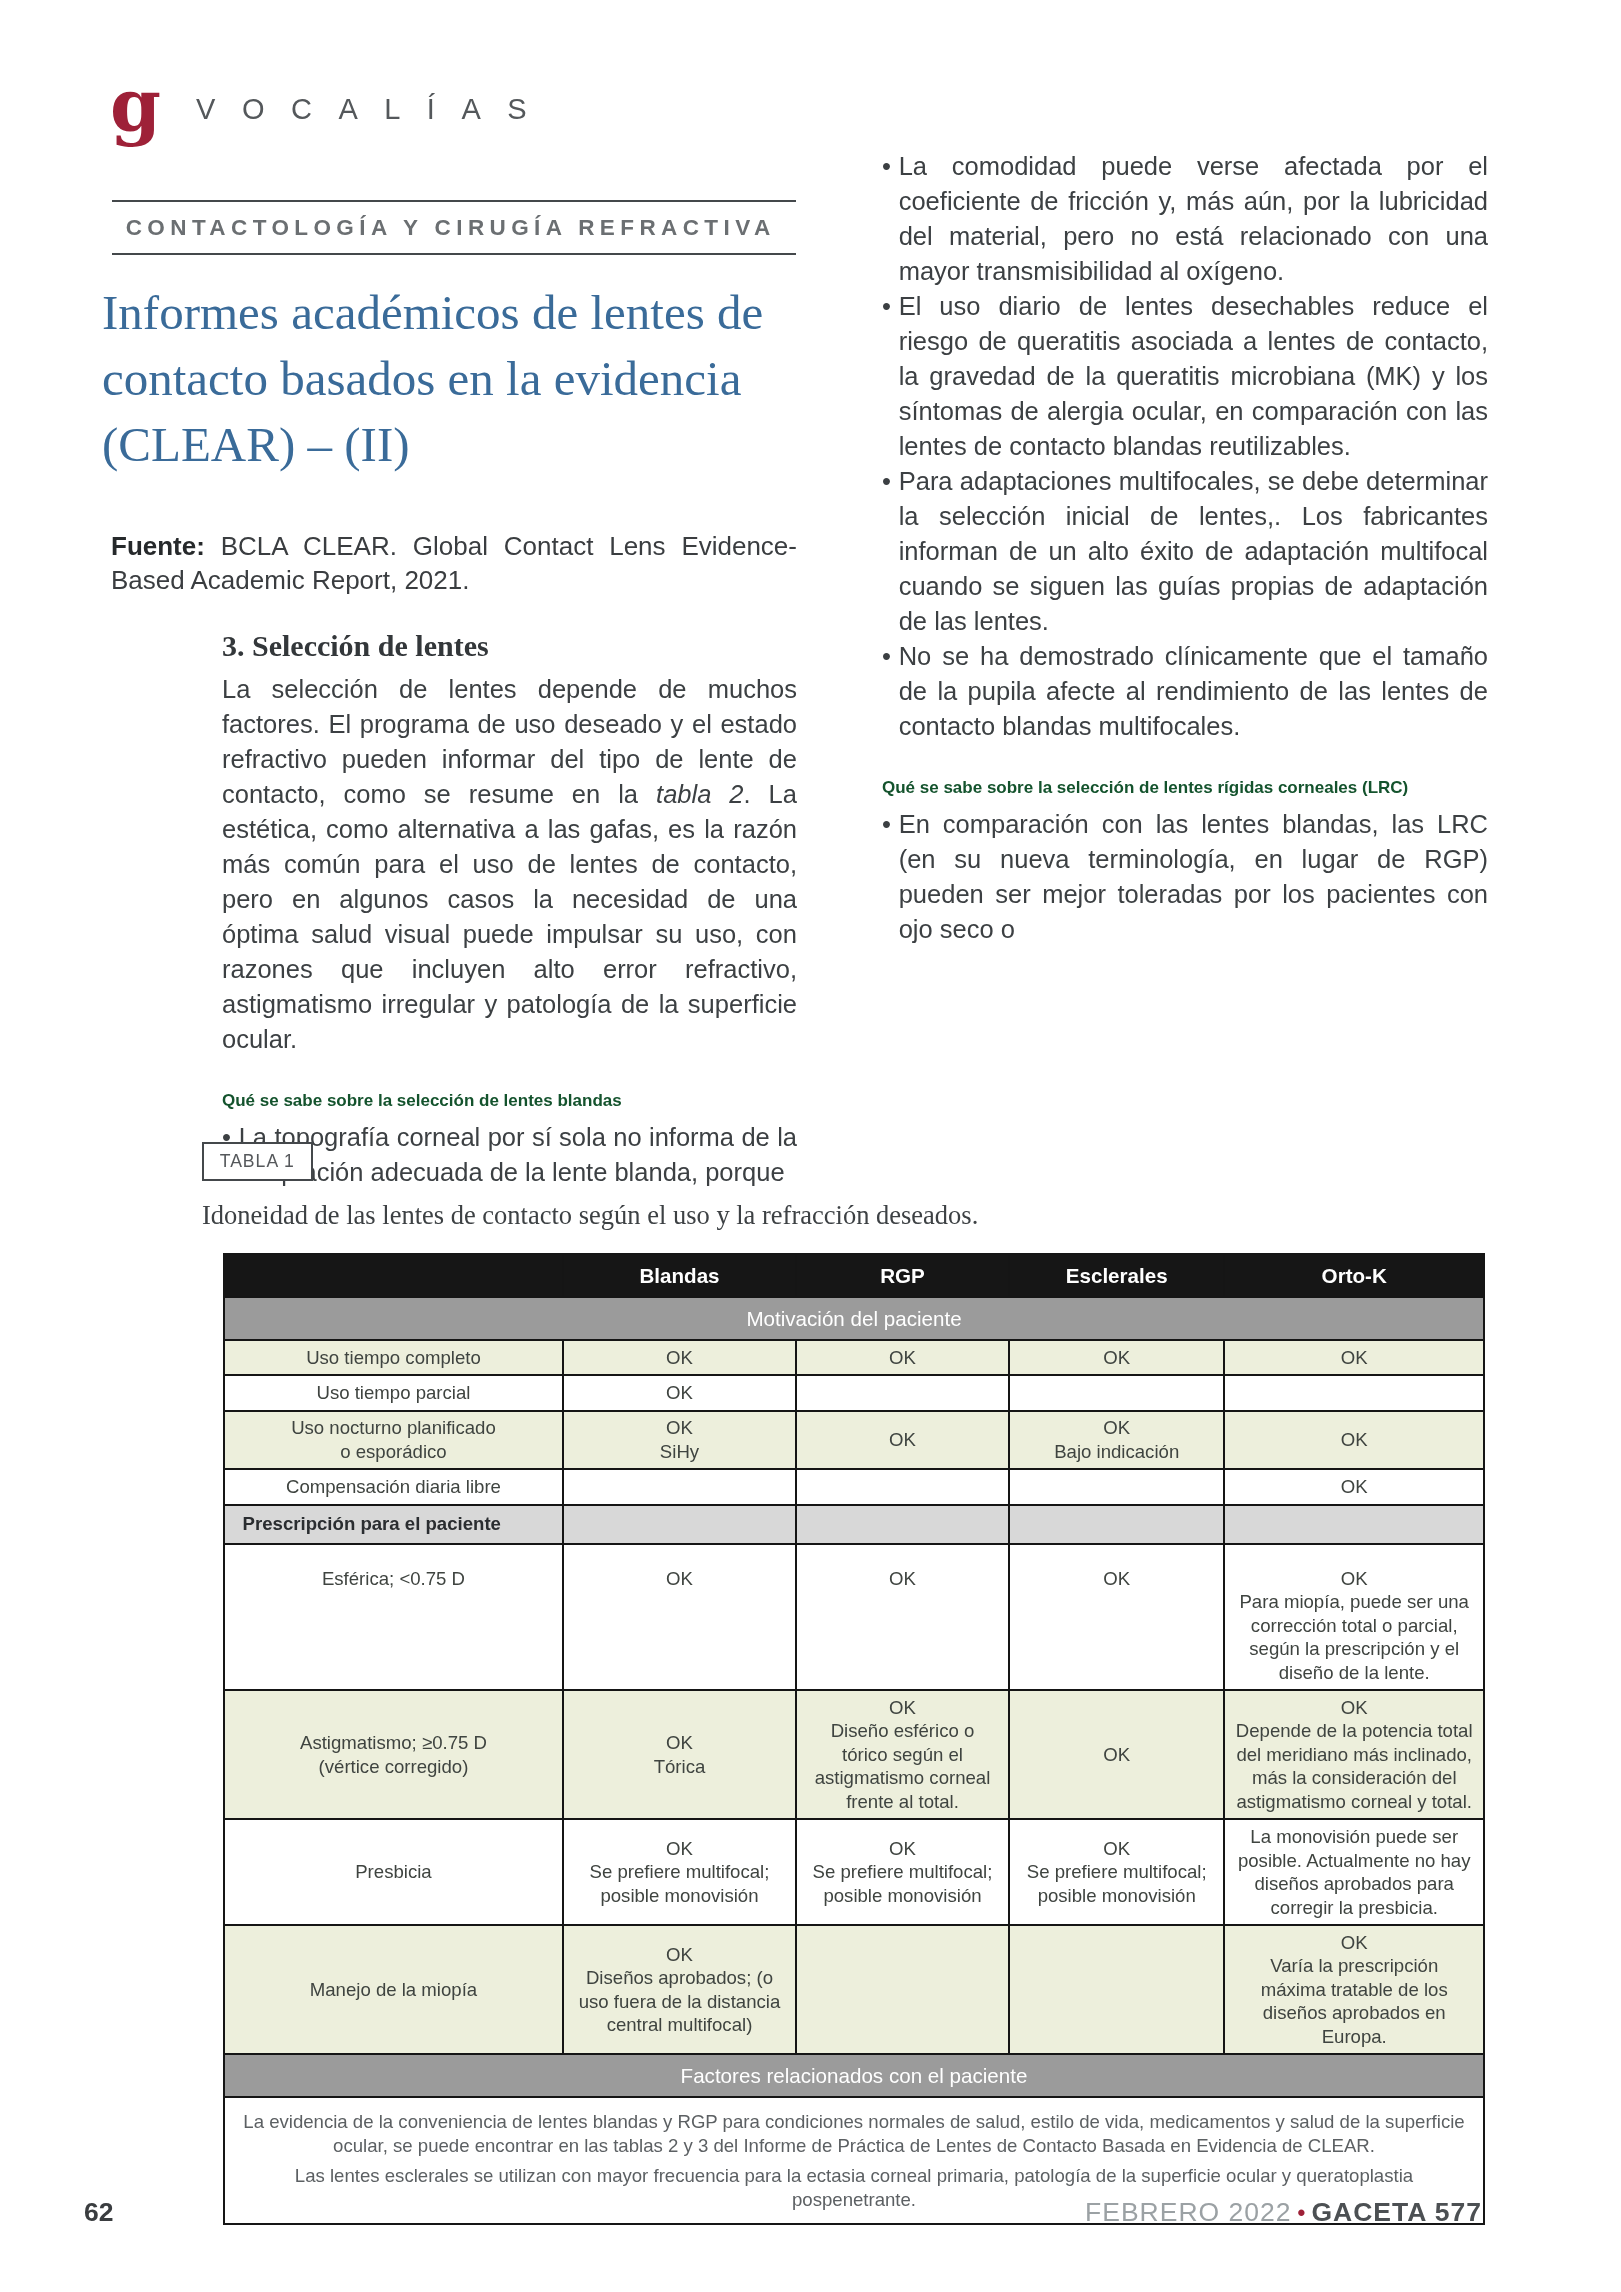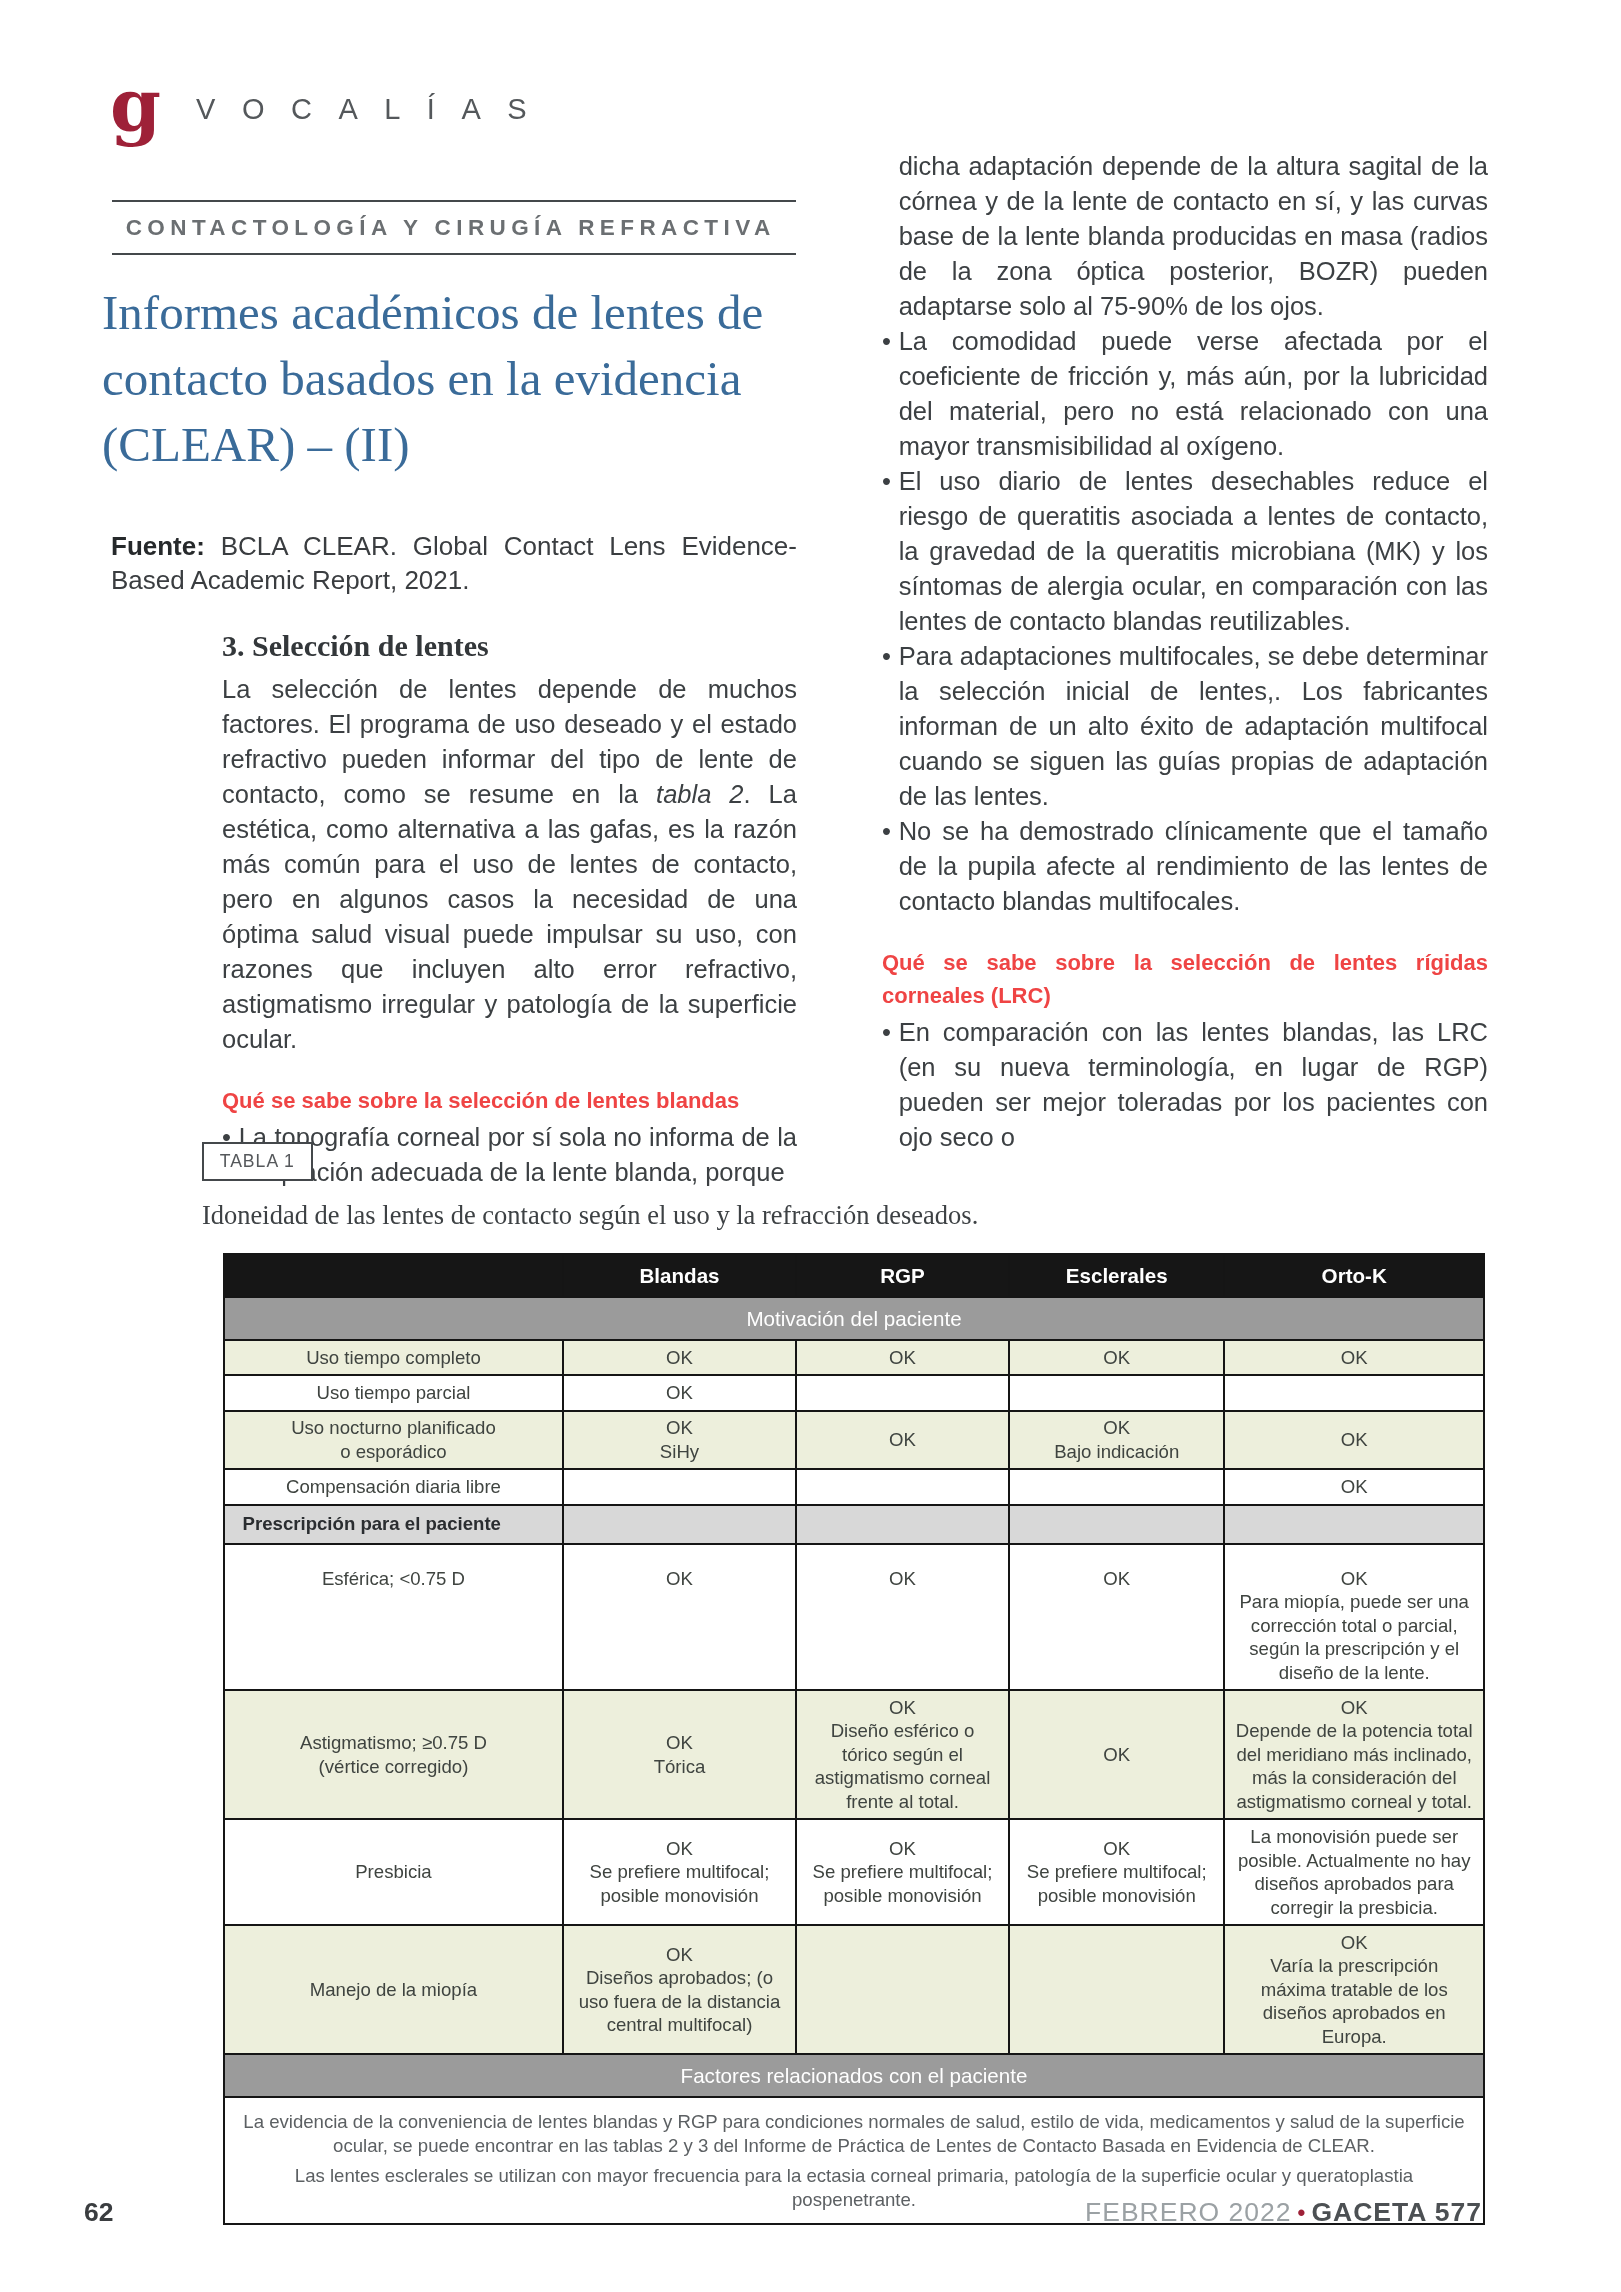--- a/index.html
+++ b/index.html
@@ -40,21 +40,21 @@
   .source strong { font-weight:700; color:#26292b; }
   
   .col-left  { position:absolute; left:222px; top:629px; width:575px; }
   .col-right { position:absolute; left:882px; top:149px; width:606px; }
   .serif-h {
     font-family:"Liberation Serif", serif; font-size:30px; font-weight:700;
     color:#33373a; margin-bottom:8.8px;
   }
   .body { font-size:25.5px; line-height:35px; text-align:justify; color:#3c4043; }
   .sans-h {
-    font-size:22px; line-height:33px; font-weight:700; color:#ef4444;
+    font-size:17px; line-height:33px; font-weight:700; color:#14532d;
     margin-top:27.4px; margin-bottom:2.9px;
   }
   .sans-h.just { text-align:justify; }
   .bullet { position:relative; padding-left:16.7px; }
   .bullet .bm { position:absolute; left:0; top:0; }
   .cont { padding-left:16.7px; }
   
   .tabla-tag {
     position:absolute; left:202px; top:1142px; height:39px;
     border:2px solid #44484b; padding:0 15.7px;
@@ -124,21 +124,20 @@
     <h2 class="serif-h">3. Selección de lentes</h2>
     <p class="body"><span>La selección de lentes depende de muchos factores. El programa de uso deseado y el estado refractivo pueden informar del tipo de lente de contacto, como se resume en la </span><em>tabla 2</em><span>. La estética, como alternativa a las gafas, es la razón más común para el uso de lentes de contacto, pero en algunos casos la necesidad de una óptima salud visual puede impulsar su uso, con razones que incluyen alto error refractivo, astigmatismo irregular y patología de la superficie ocular.</span></p>
     <h3 class="sans-h">Qué se sabe sobre la selección de lentes blandas</h3>
     <div class="bullet body">
       <span class="bm">•</span>
       <span>La topografía corneal por sí sola no informa de la adaptación adecuada de la lente blanda, porque</span>
     </div>
   </div>
 
   <div class="col-right">
-    <p class="body cont">dicha adaptación depende de la altura sagital de la córnea y de la lente de contacto en sí, y las curvas base de la lente blanda producidas en masa (radios de la zona óptica posterior, BOZR) pueden adaptarse solo al 75-90% de los ojos.</p>
     <div class="bullet body">
       <span class="bm">•</span>
       <span>La comodidad puede verse afectada por el coeficiente de fricción y, más aún, por la lubricidad del material, pero no está relacionado con una mayor transmisibilidad al oxígeno.</span>
     </div>
     <div class="bullet body">
       <span class="bm">•</span>
       <span>El uso diario de lentes desechables reduce el riesgo de queratitis asociada a lentes de contacto, la gravedad de la queratitis microbiana (MK) y los síntomas de alergia ocular, en comparación con las lentes de contacto blandas reutilizables.</span>
     </div>
     <div class="bullet body">
       <span class="bm">•</span>

